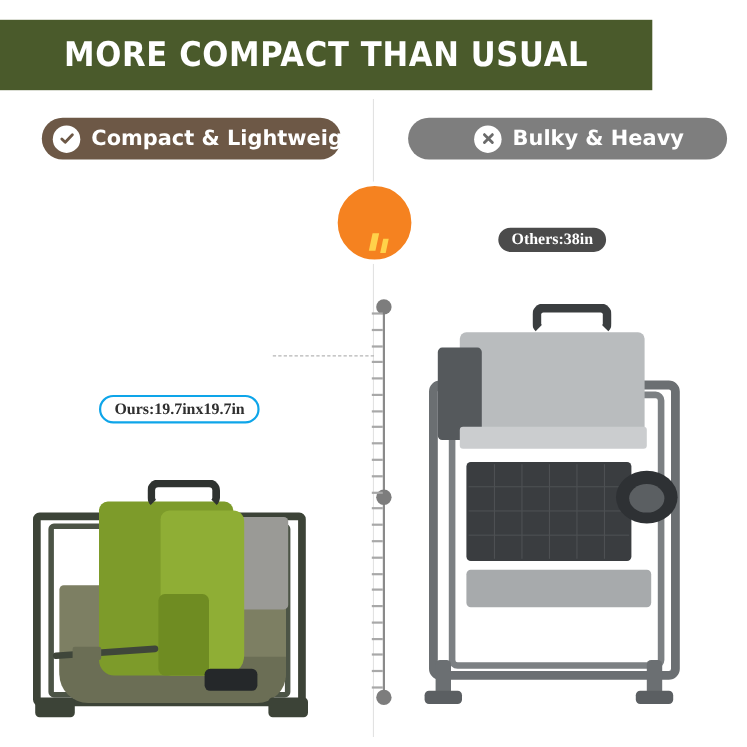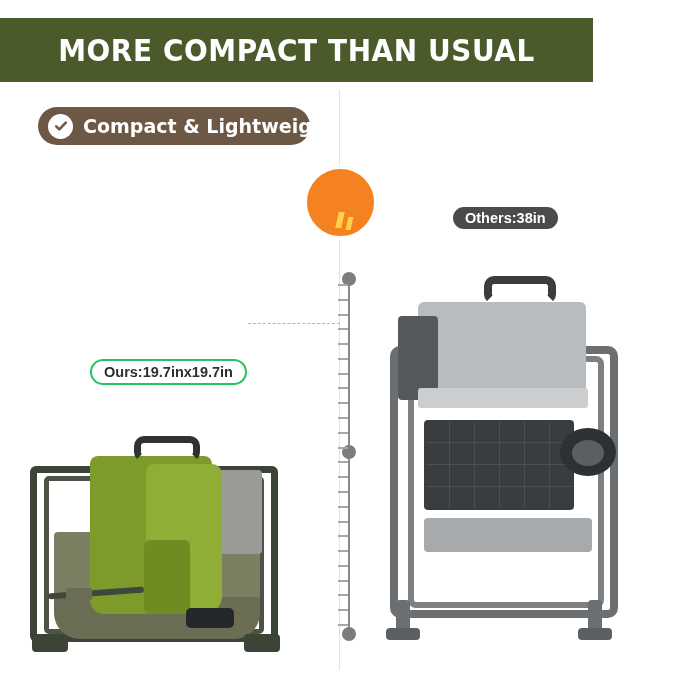--- a/index.html
+++ b/index.html
@@ -151,29 +151,29 @@
     position: absolute;
     height: 26px;
     border-radius: 13px;
     display: flex;
     align-items: center;
     justify-content: center;
     padding: 0 12px;
     box-sizing: border-box;
     font-size: 14.5px;
     font-weight: bold;
-    font-family: Liberation Sans, sans-serif;
+    font-family: Liberation Serif, serif;
     white-space: nowrap;
     text-align: right;
   }
   .label-ours {
     left: 90px;
     top: 277px;
     background: #ffffff;
-    border: 2px solid #22c55e;
+    border: 2px solid #0ea5e9;
     color: #2f2f2f;
   }
   .label-others {
     left: 451px;
     top: 123px;
     background: #4b4b4b;
     border: 2px solid #ffffff;
     color: #ffffff;
   }
 
@@ -363,20 +363,28 @@
 
     <div class="pill pill-left">
       <span class="pill-badge">
         <svg width="16" height="16" viewBox="0 0 16 16" aria-hidden="true">
           <path d="M3.2 8.4 L6.3 11.4 L12.8 4.6" stroke="#6d5846" stroke-width="2.6" fill="none" stroke-linecap="round" stroke-linejoin="round"></path>
         </svg>
       </span>
       <span class="pill-text">Compact &amp; Lightweight</span>
     </div>
 
+    <div class="pill pill-right">
+      <span class="pill-badge">
+        <svg width="16" height="16" viewBox="0 0 16 16" aria-hidden="true">
+          <path d="M4.4 4.4 L11.6 11.6 M11.6 4.4 L4.4 11.6" stroke="#6b6b6b" stroke-width="2.6" fill="none" stroke-linecap="round"></path>
+        </svg>
+      </span>
+      <span class="pill-text">Bulky &amp; Heavy</span>
+    </div>
 
     <div class="vs-badge">
       <span class="vs-bolt"></span>
       <span class="vs-bolt2"></span>
     </div>
 
     <div class="label-tag label-others">
       <span>Others:38in</span>
     </div>
 

